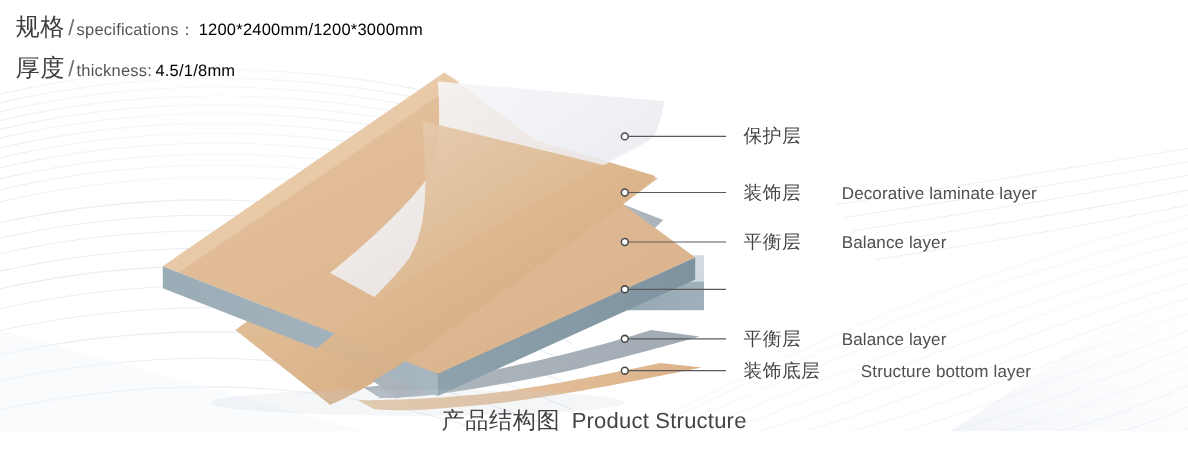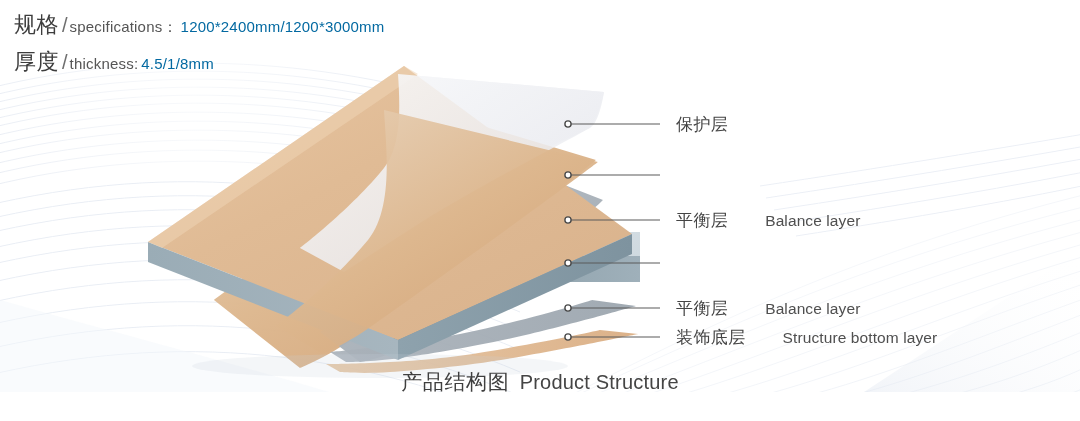--- a/index.html
+++ b/index.html
@@ -44,21 +44,21 @@
     color: #6f6f6f;
     margin: 0 2px 0 3px;
   }
   .spec-en {
     font-size: 15px;
     color: #555555;
     letter-spacing: 0.2px;
   }
   .spec-val {
     font-size: 15px;
-    color: #0369a1;
+    color: #000000;
     margin-left: 3px;
     letter-spacing: 0.2px;
   }
   
   #illustration {
     position: absolute;
     left: 0; top: 0;
     width: 1080px; height: 421px;
     z-index: 3;
   }
@@ -334,20 +334,24 @@
       <circle cx="568" cy="263" r="3.1"></circle>
       <circle cx="568" cy="308" r="3.1"></circle>
       <circle cx="568" cy="337" r="3.1"></circle>
     </g>
   </svg>
 
   <div class="callout-label" style="left:676px; top:124px;">
     <span class="lbl-cn">保护层</span>
   </div>
 
+  <div class="callout-label" style="left:676px; top:175px;">
+    <span class="lbl-cn">装饰层</span>
+    <span class="lbl-en">Decorative laminate layer</span>
+  </div>
 
   <div class="callout-label" style="left:676px; top:220px;">
     <span class="lbl-cn">平衡层</span>
     <span class="lbl-en">Balance layer</span>
   </div>
 
 
   <div class="callout-label" style="left:676px; top:308px;">
     <span class="lbl-cn">平衡层</span>
     <span class="lbl-en">Balance layer</span>

